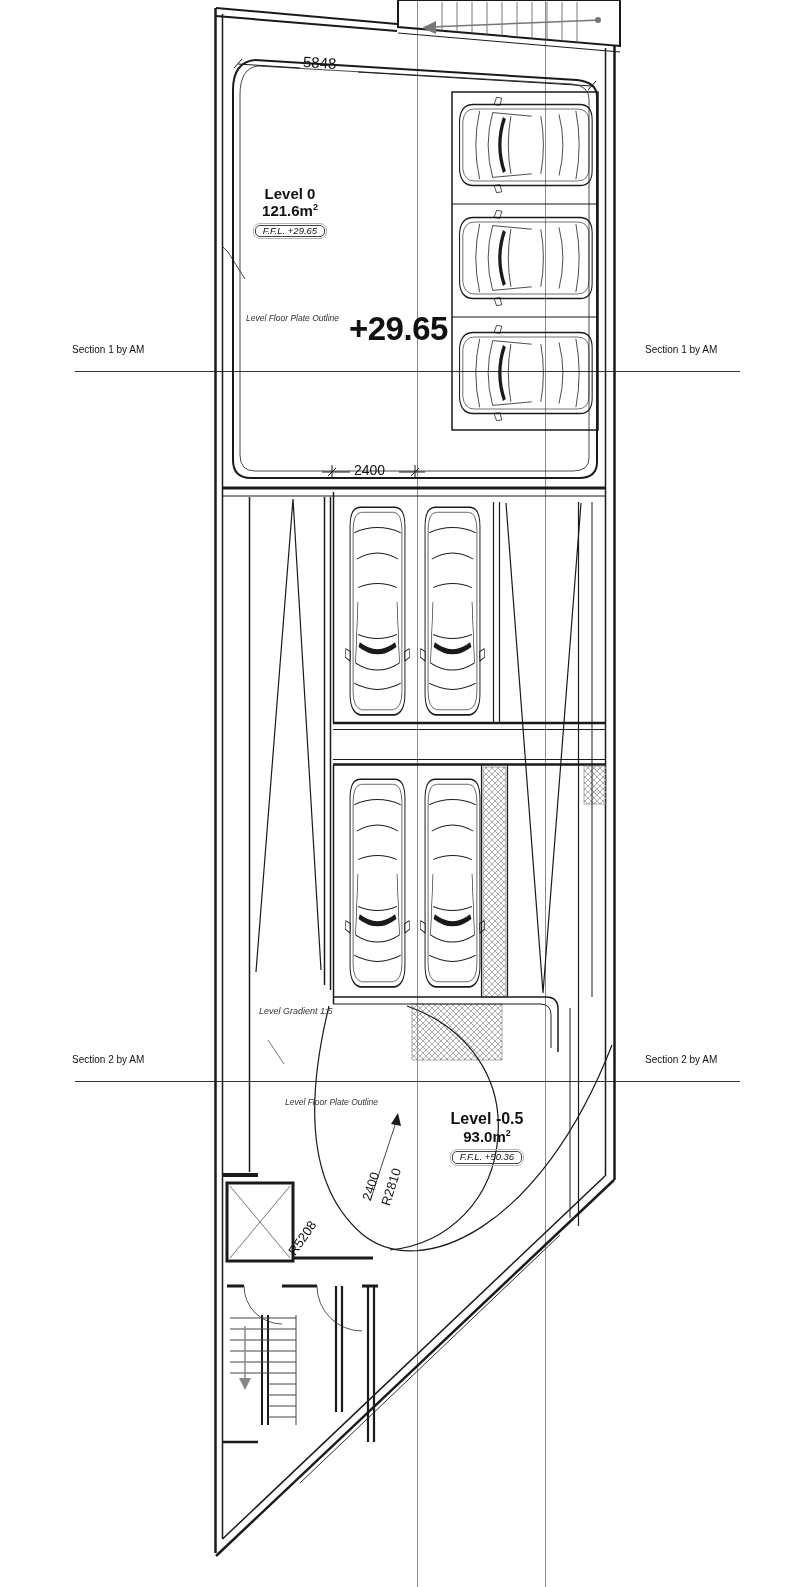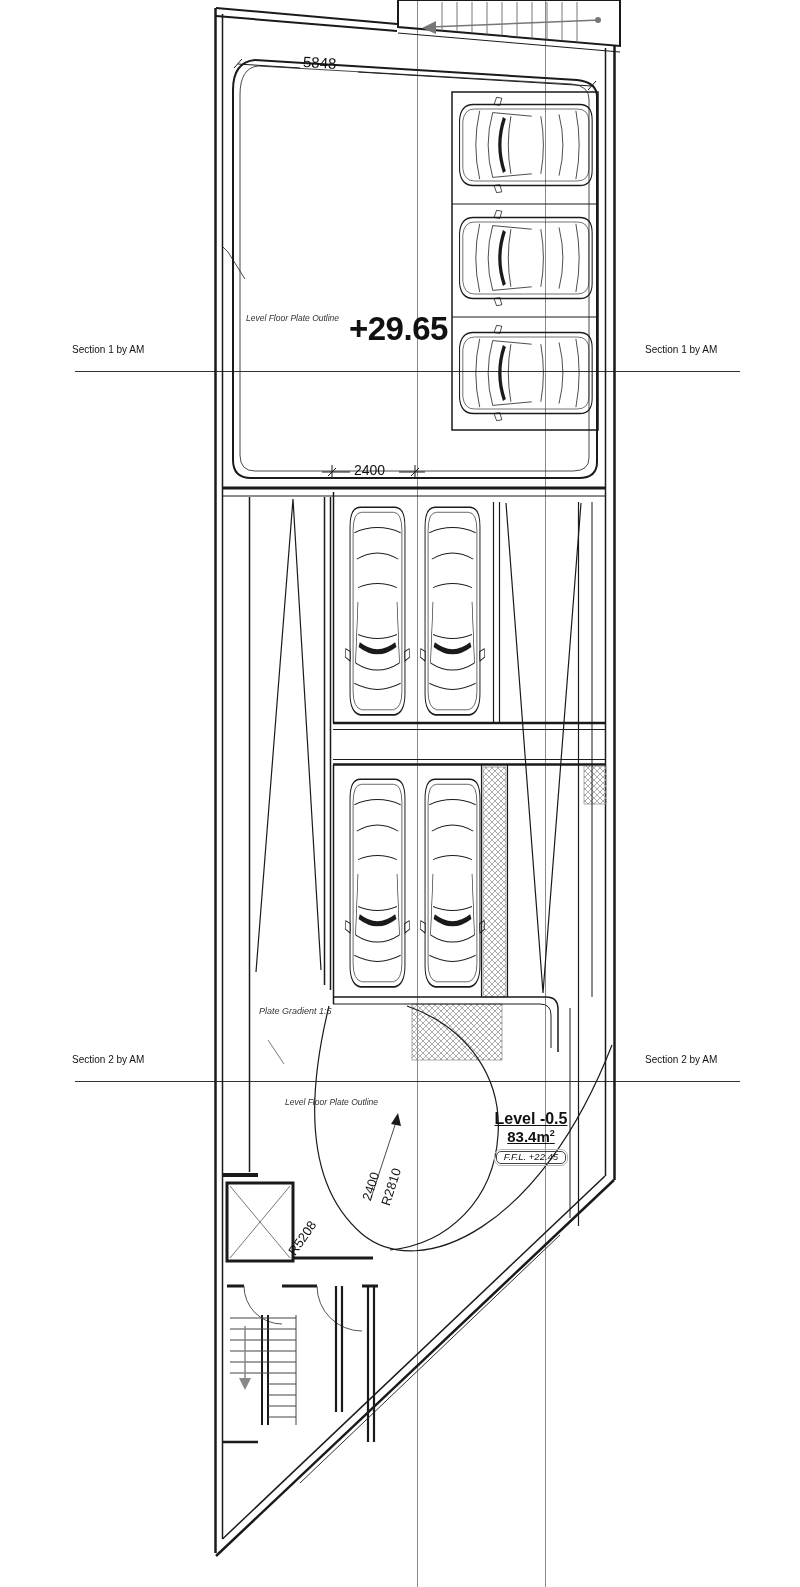--- a/index.html
+++ b/index.html
@@ -206,39 +206,44 @@
     <g stroke="#888">
       <line x1="245" y1="1326" x2="245" y2="1378" stroke-width="1.5"></line>
       <polygon points="245,1390 239,1378 251,1378" fill="#888" stroke="none"></polygon>
     </g>
     <line x1="222" y1="1442" x2="258" y2="1442" stroke-width="2.5"></line>
   </g>
 </svg>
 
 <div class="lbl dim" style="left:303px;top:54px;transform:rotate(3deg);font-size:15px;">5848</div>
 
+<div class="lbl lvlblk" style="left:233px;top:185px;width:114px;">
+  <div class="lvlname">Level 0</div>
+  <div class="area"><span>121.6m</span><sup>2</sup></div>
+  <div class="fflbox">F.F.L. +29.65</div>
+</div>
 
 <div class="lbl note" style="left:246px;top:273px;">Level Floor Plate Outline</div>
 
 <div class="lbl spot1" style="left:349px;top:310px;">+29.65</div>
 
 <div class="lbl sec" style="left:72px;top:344px;">Section 1 by AM</div>
 <div class="lbl sec" style="left:645px;top:344px;">Section 1 by AM</div>
 
 <div class="lbl dim" style="left:354px;top:462px;">2400</div>
 
-<div class="lbl note" style="left:259px;top:965px;font-size:9px;">Plate Gradient 1:5</div>
+<div class="lbl note" style="left:259px;top:965px;font-size:9px;">Level Gradient 1:5</div>
 
 <div class="lbl note" style="left:285px;top:1057px;">Level Floor Plate Outline</div>
 
 
-<div class="lbl lvlblk" style="left:472px;top:1110px;width:118px;text-decoration:underline;">
+<div class="lbl lvlblk" style="left:428px;top:1110px;width:118px;">
   <div class="lvlname2">Level -0.5</div>
-  <div class="area"><span>83.4m</span><sup>2</sup></div>
-  <div class="fflbox">F.F.L. +22.45</div>
+  <div class="area"><span>93.0m</span><sup>2</sup></div>
+  <div class="fflbox">F.F.L. +50.36</div>
 </div>
 
 <div class="lbl sec" style="left:72px;top:1054px;">Section 2 by AM</div>
 <div class="lbl sec" style="left:645px;top:1054px;">Section 2 by AM</div>
 
 <div class="lbl rot" style="left:360px;top:1198px;transform:rotate(-72deg);">2400</div>
 <div class="lbl rot" style="left:379px;top:1203px;transform:rotate(-72deg);">R2810</div>
 <div class="lbl rot" style="left:286px;top:1250px;transform:rotate(-55deg);">R5208</div>
 
 </div>

